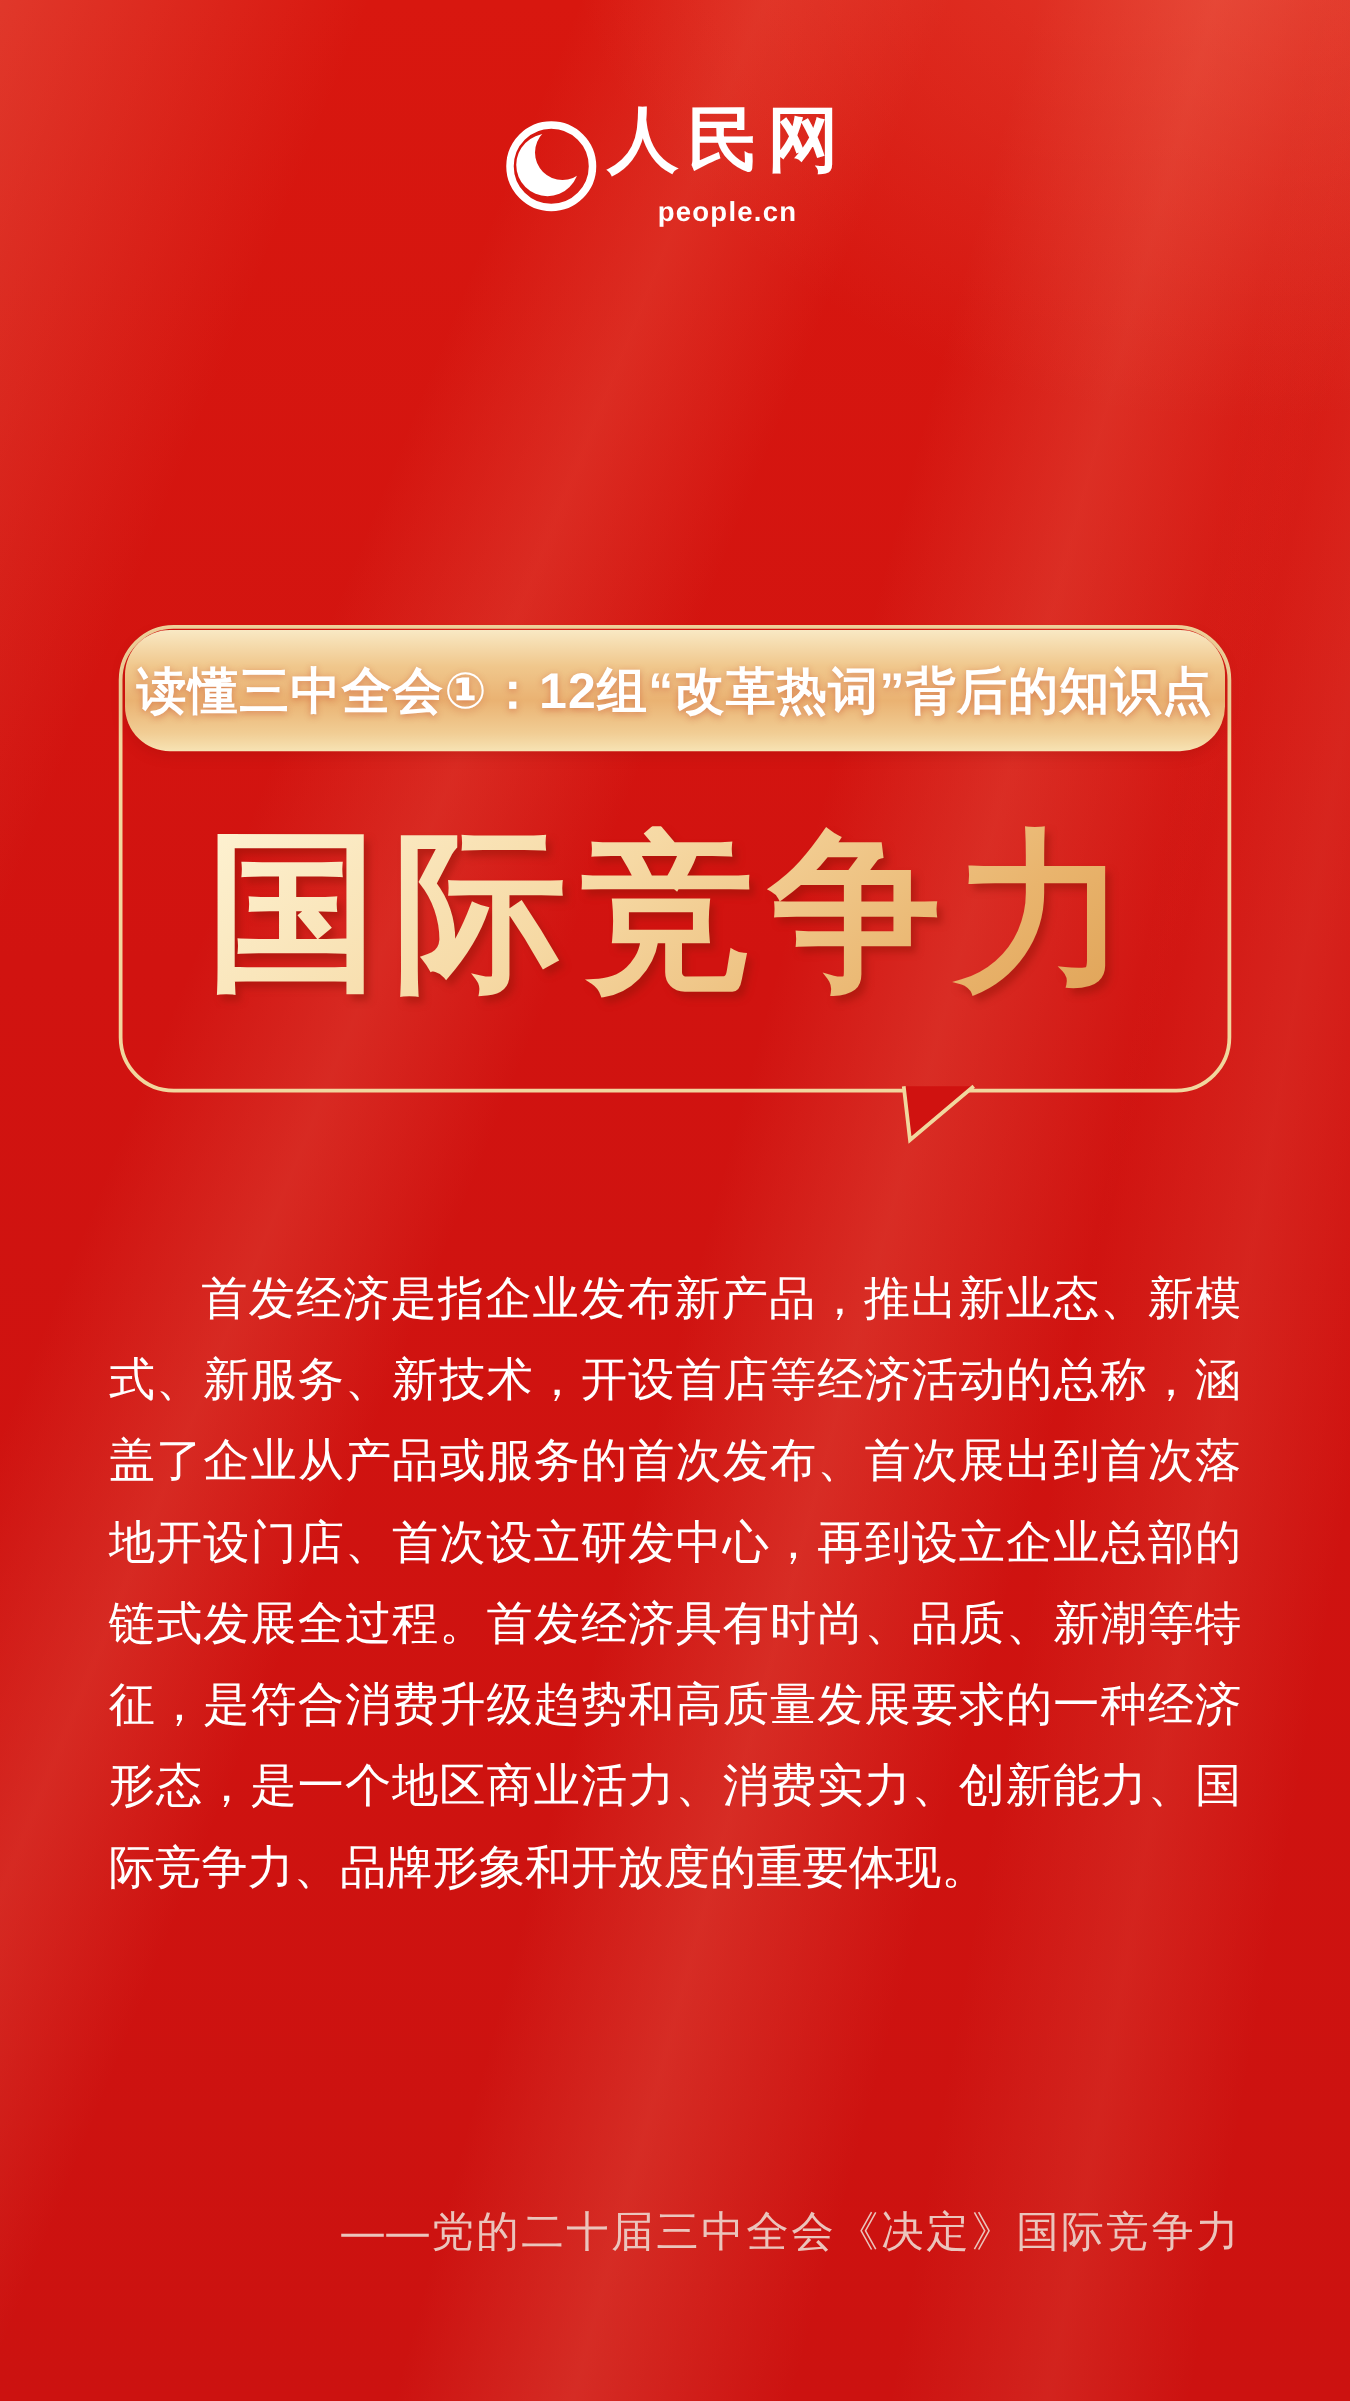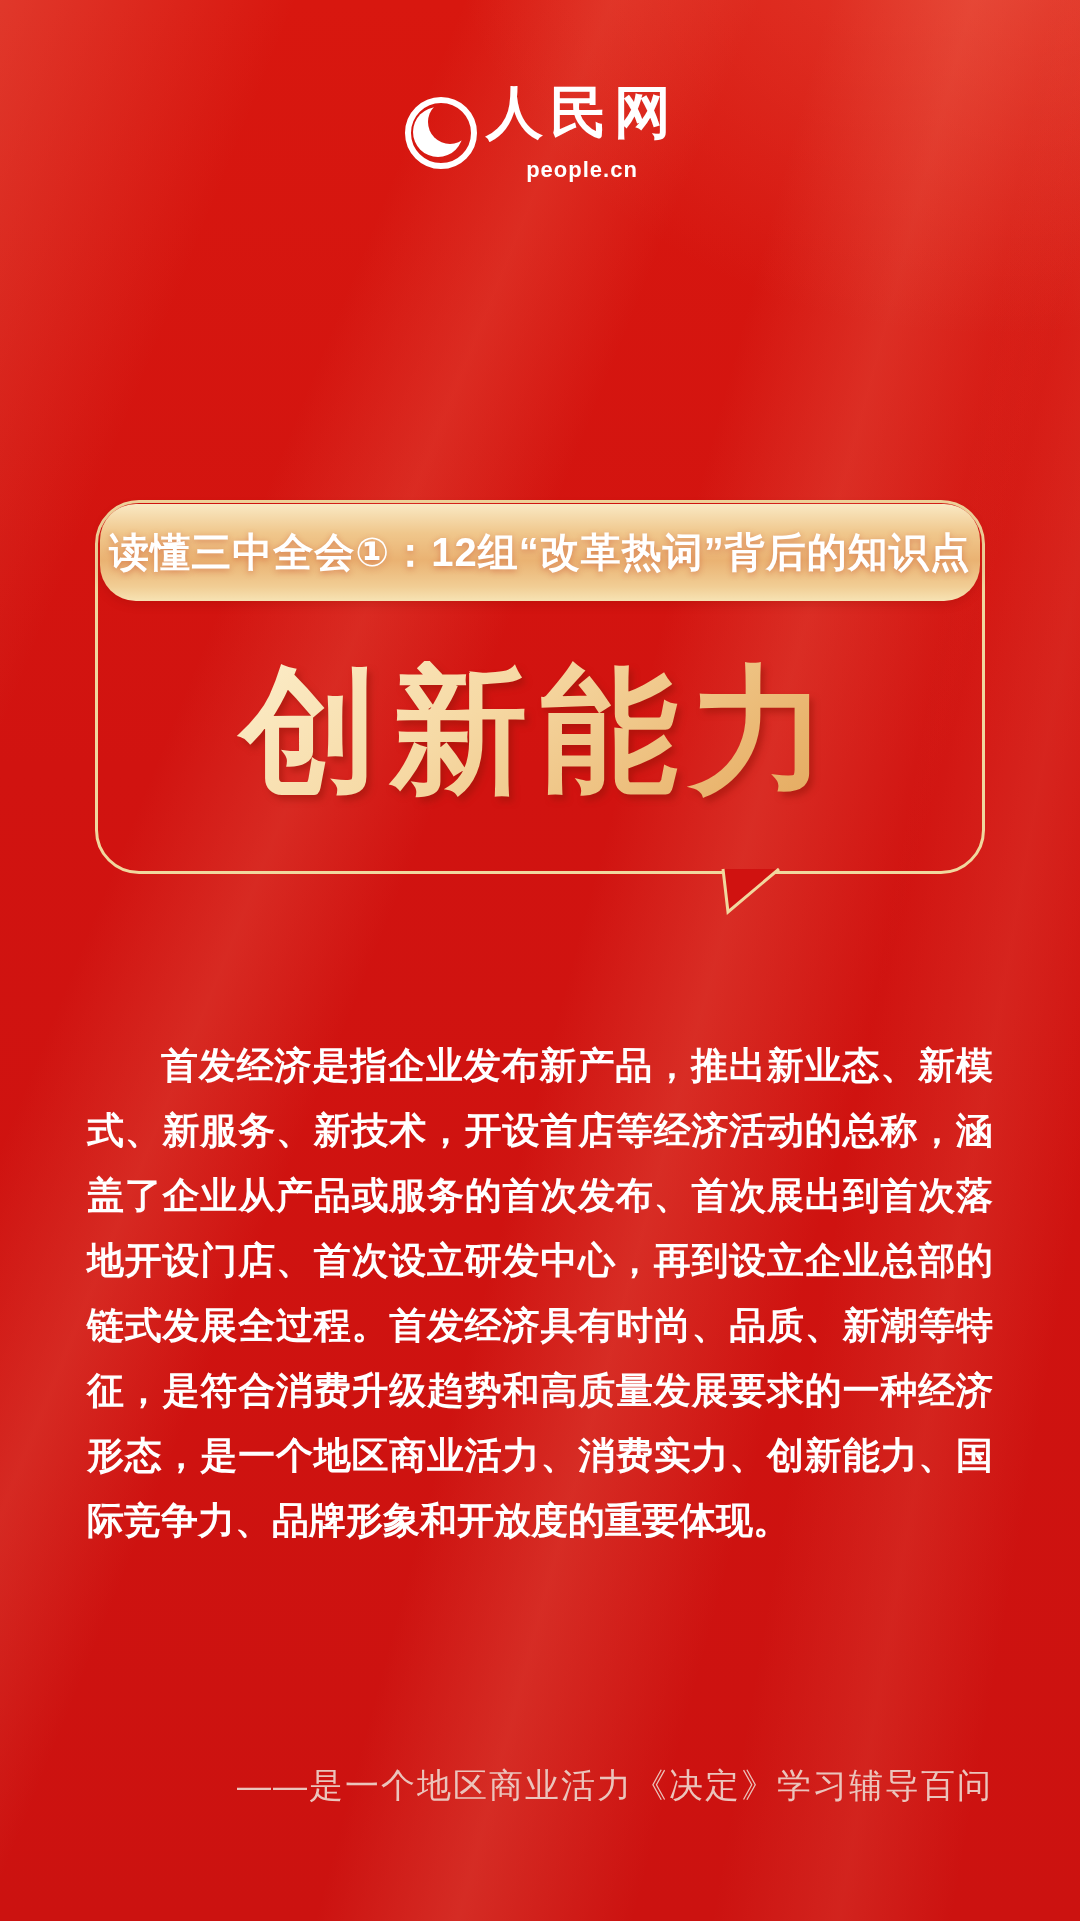--- a/index.html
+++ b/index.html
@@ -51,23 +51,23 @@
     font-size:138px;font-weight:bold;letter-spacing:12px;
     background:linear-gradient(140deg,#fdf1d0 8%,#f6d9a4 42%,#e9b46d 75%,#dc9c4e 100%);
     -webkit-background-clip:text;background-clip:text;color:transparent;
     filter:drop-shadow(4px 5px 3px rgba(150,20,8,0.50));
     white-space:nowrap;
   }
   .bubble-tail{position:absolute;left:623px;top:365px;width:112px;height:48px;overflow:visible;}
 
   
   .body-text{
-    position:absolute;left:87px;top:996px;width:906px;
+    position:absolute;left:87px;top:969px;width:906px;
     color:#ffffff;font-size:37px;line-height:65px;
-    text-align:justify;text-indent:2em;font-weight:bold;
+    text-align:justify;text-indent:2em;
   }
 
   
   .attribution{
     position:absolute;right:87px;top:1763px;
     font-size:34px;color:#ebc4bc;letter-spacing:2px;white-space:nowrap;
   }
 </style>
 </head>
 <body>
@@ -88,24 +88,24 @@
     <div class="logo-text">
       <div class="logo-cn">人民网</div>
       <div class="logo-en">people.cn</div>
     </div>
   </div>
 
   <div class="bubble">
     <div class="bubble-header">
       <span class="bubble-header-text">读懂三中全会①：12组“改革热词”背后的知识点</span>
     </div>
-    <div class="bubble-title">创新能力</div>
+    <div class="bubble-title">国际竞争力</div>
     <svg class="bubble-tail" viewBox="0 0 112 48">
       <path d="M2 1 L7 44 L58 1" fill="#d01210" stroke="none"></path>
       <path d="M2 1 L7 44 L58 1" fill="none" stroke="#f1d79e" stroke-width="3"></path>
     </svg>
   </div>
 
   <p class="body-text">首发经济是指企业发布新产品，推出新业态、新模式、新服务、新技术，开设首店等经济活动的总称，涵盖了企业从产品或服务的首次发布、首次展出到首次落地开设门店、首次设立研发中心，再到设立企业总部的链式发展全过程。首发经济具有时尚、品质、新潮等特征，是符合消费升级趋势和高质量发展要求的一种经济形态，是一个地区商业活力、消费实力、创新能力、国际竞争力、品牌形象和开放度的重要体现。</p>
 
-  <div class="attribution">——是一个地区商业活力《决定》学习辅导百问</div>
+  <div class="attribution">——党的二十届三中全会《决定》国际竞争力</div>
 
 </div>
 
 </body></html>

